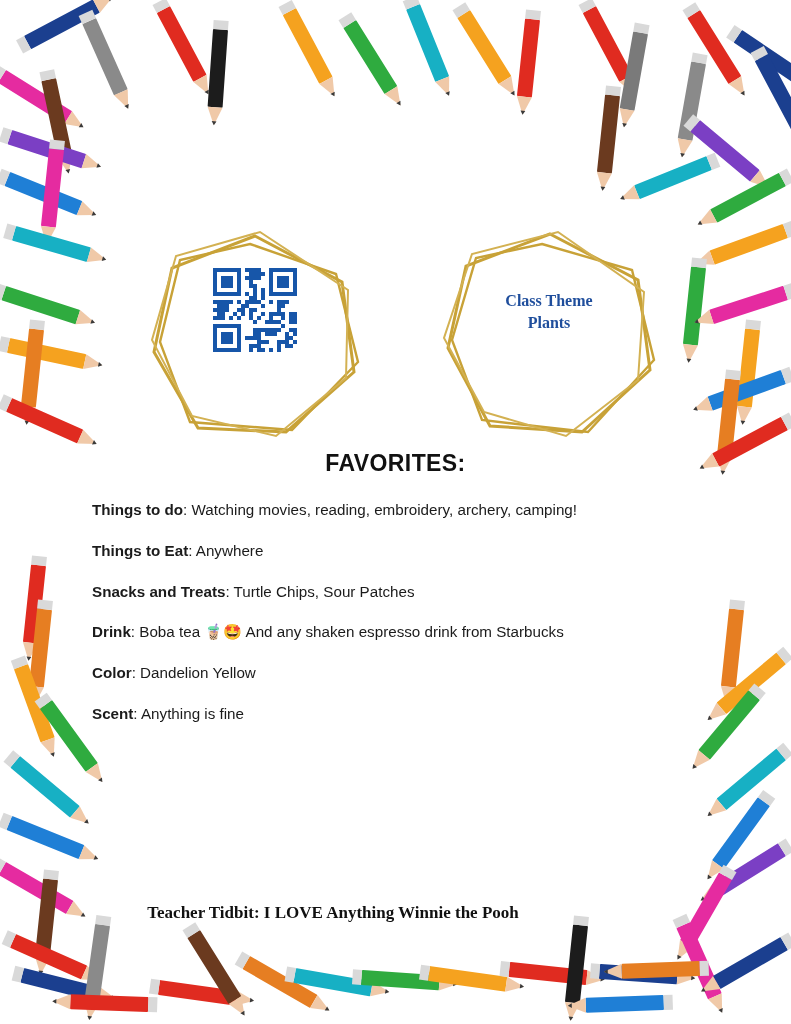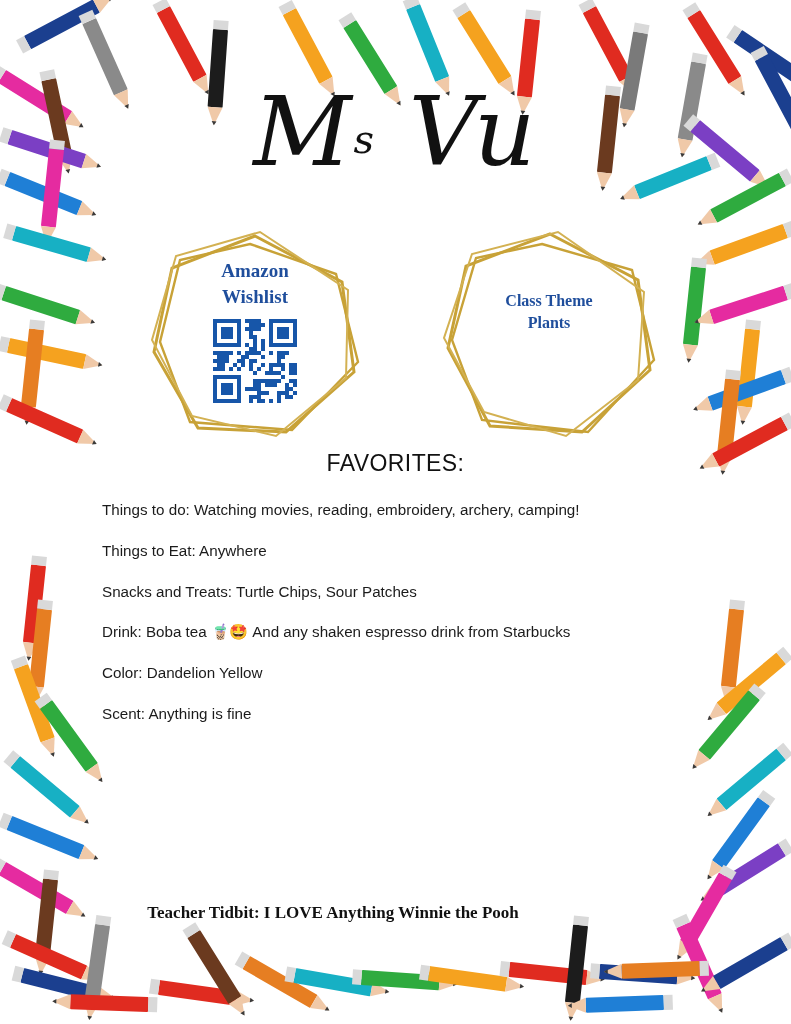--- a/index.html
+++ b/index.html
@@ -106,40 +106,39 @@
 
   
   .favorites-title {
     position: absolute;
     top: 450px;
     left: 0;
     width: 791px;
     text-align: center;
     font-family: "Liberation Sans", sans-serif;
     font-size: 23px;
-    font-weight: normal;
+    font-weight: bold;
     color: #111111;
     letter-spacing: 0.4px;
   }
 
   .fav-list {
     position: absolute;
     top: 500px;
     left: 92px;
     width: 620px;
   }
   .fav-row {
     font-size: 15.2px;
     color: #1b1b1b;
     margin-bottom: 21px;
     line-height: 1.3;
   }
   .fav-row .label {
-    font-weight: normal;
-    margin-left: 10px;
+    font-weight: bold;
   }
 
   .tidbit {
     position: absolute;
     top: 875px;
     left: 0;
     width: 666px;
     text-align: center;
     font-family: "Liberation Serif", serif;
     font-size: 17px;
@@ -369,36 +368,28 @@
   <g transform="translate(664,1010) rotate(178)" fill="#1f7fd6">
       <use href="#pencil"></use>
     </g>
   <g transform="translate(148,1012) rotate(182)" fill="#e02b20">
       <use href="#pencil"></use>
     </g>
 </svg>
 
 <div class="content">
 
-  <div class="signature">
-    <span>M</span><span class="sig-small">s</span>
-    <span>Vu</span>
-  </div>
 
   <div class="badge" id="badge-wishlist">
     <svg class="frame" viewBox="0 0 218 210">
       <polygon points="109,6 196,52 208,142 140,202 52,198 8,122 26,38" fill="none" stroke="#c8a237" stroke-width="3"></polygon>
       <polygon points="104,14 190,44 212,132 146,200 44,192 14,112 34,30" fill="none" stroke="#c8a237" stroke-width="2.4"></polygon>
       <polygon points="114,2 202,60 200,148 130,206 46,186 6,110 30,26" fill="none" stroke="#d3b152" stroke-width="2"></polygon>
     </svg>
     <div class="badge-inner">
-      <div class="badge-title">
-        <span>Amazon</span><br>
-        <span>Wishlist</span>
-      </div>
       <div class="qr" id="qr-code">
           <i class="on"></i>
           <i class="on"></i>
           <i class="on"></i>
           <i class="on"></i>
           <i class="on"></i>
           <i class="on"></i>
           <i class="on"></i>
           <i></i>
           <i class="on"></i>

